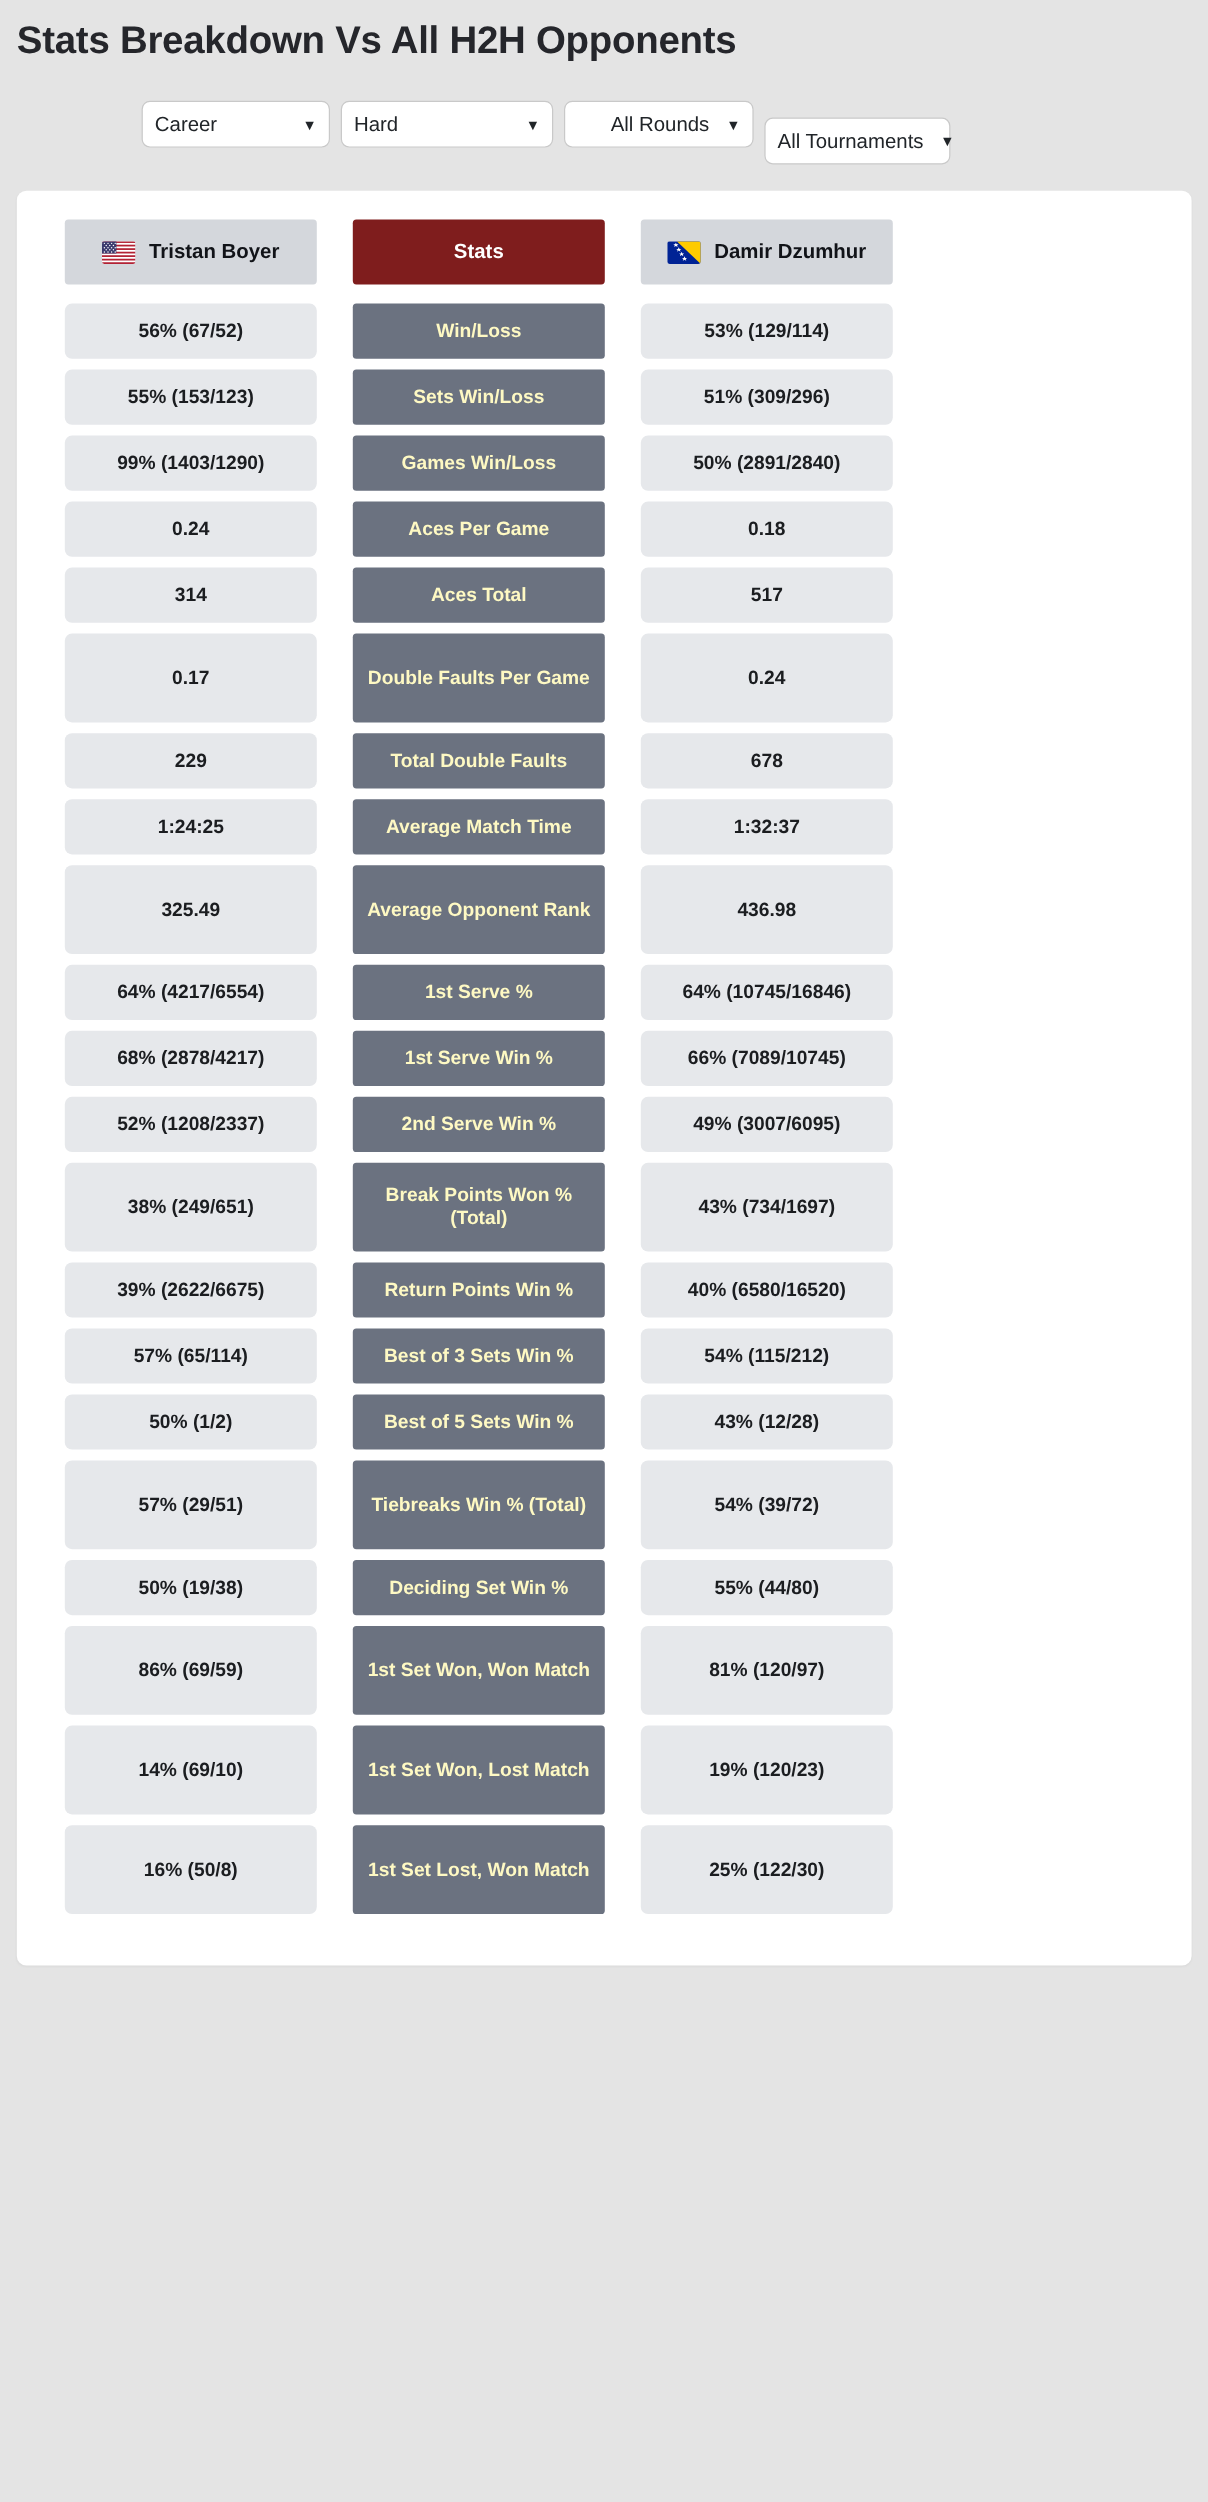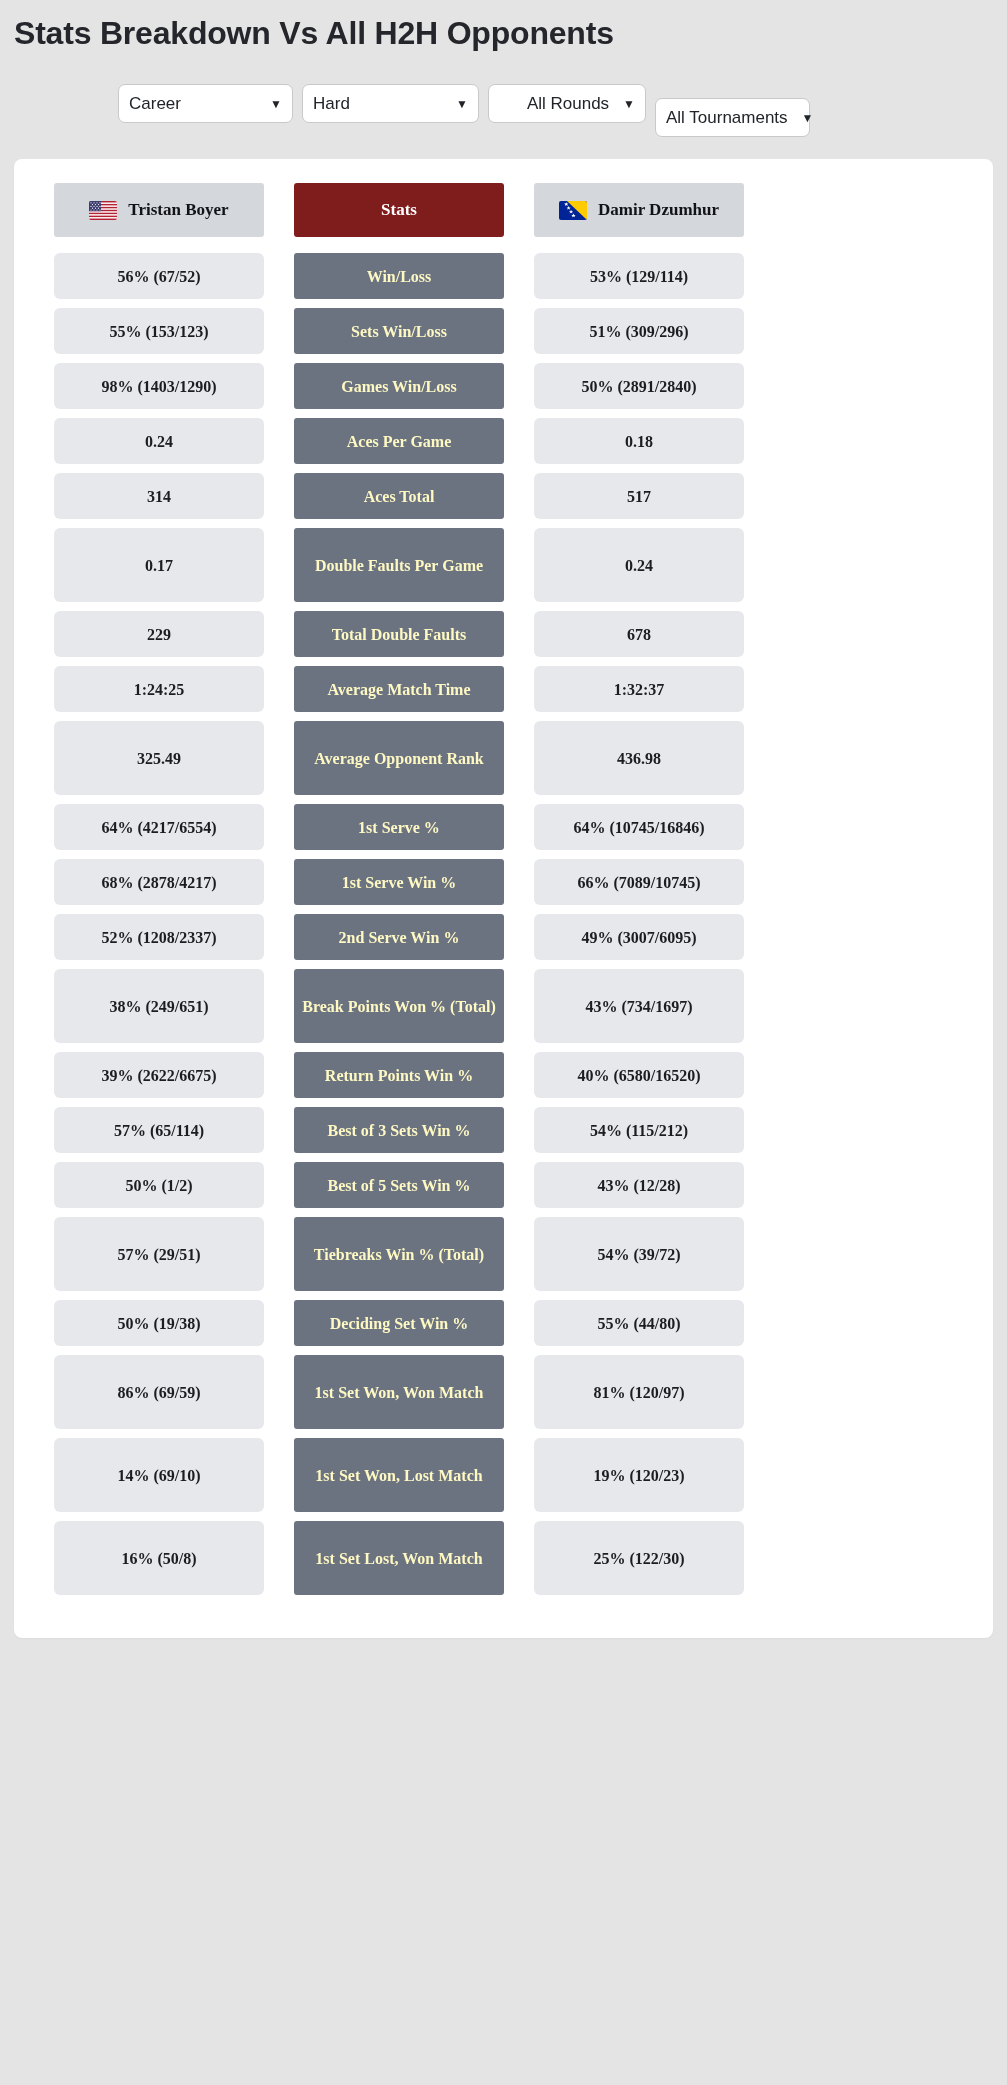--- a/index.html
+++ b/index.html
@@ -46,32 +46,31 @@
     color: #212529;
     white-space: nowrap;
     flex: 1;
   }
   .select-wrap .chev {
     margin-left: 14px;
     font-size: 12px;
     color: #212529;
     line-height: 1;
   }
-  .sw-career { width: 175px; }
+  .sw-career { width: 157px; }
   .sw-surface { width: 177px; }
   .sw-rounds { width: 158px; text-align: right; }
   .sw-tourn { width: 138px; margin-top: 28px; }
 
   .card {
     margin: 22px 14px 0 14px;
     background: #ffffff;
     border-radius: 8px;
     padding: 24px 0 34px 0;
     box-shadow: 0 1px 2px rgba(0,0,0,0.04);
-    font-family: Liberation Serif, serif;
   }
   .row {
     display: flex;
     gap: 0;
     padding: 0 40px;
     margin-bottom: 9px;
     align-items: stretch;
   }
   .cell {
     display: flex;
@@ -218,21 +217,21 @@
           <div class="cell cell-left">56% (67/52)</div>
           <div class="cell cell-mid">Win/Loss</div>
           <div class="cell cell-right">53% (129/114)</div>
         </div>
         <div class="row">
           <div class="cell cell-left">55% (153/123)</div>
           <div class="cell cell-mid">Sets Win/Loss</div>
           <div class="cell cell-right">51% (309/296)</div>
         </div>
         <div class="row">
-          <div class="cell cell-left">98% (1403/1290)</div>
+          <div class="cell cell-left">99% (1403/1290)</div>
           <div class="cell cell-mid">Games Win/Loss</div>
           <div class="cell cell-right">50% (2891/2840)</div>
         </div>
         <div class="row">
           <div class="cell cell-left">0.24</div>
           <div class="cell cell-mid">Aces Per Game</div>
           <div class="cell cell-right">0.18</div>
         </div>
         <div class="row">
           <div class="cell cell-left">314</div>

